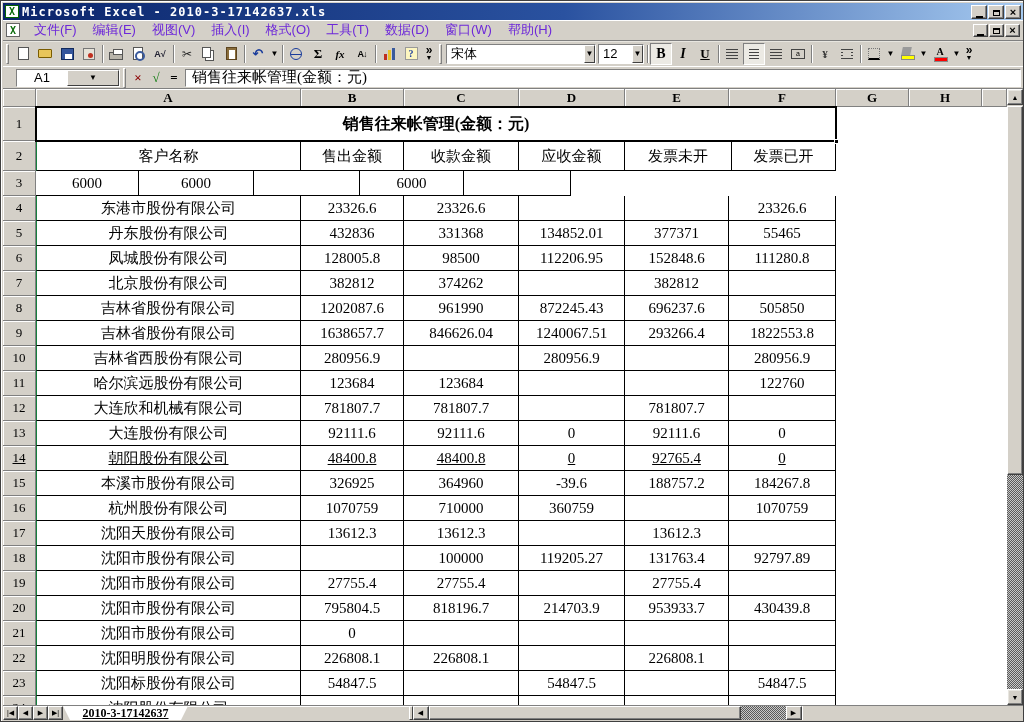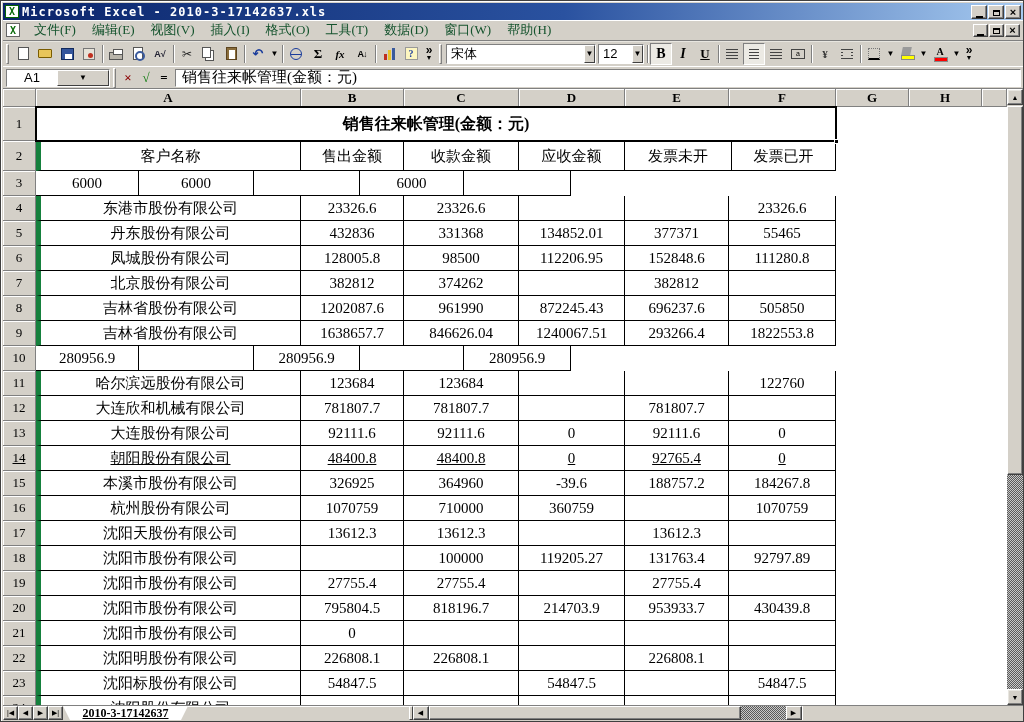--- a/index.html
+++ b/index.html
@@ -19,21 +19,21 @@
     box-shadow:inset -1px -1px 0 #808080;display:flex;align-items:flex-end;justify-content:center;color:#000;}
   .g-min{width:7px;height:8px;border-bottom:2px solid #000;}
   .g-res{width:7px;height:6px;border:1px solid #000;border-top:2px solid #000;margin-bottom:2px;}
   .g-x{font:bold 11px "Liberation Sans",sans-serif;line-height:12px;align-self:center;}
 
   
   .menubar{position:absolute;left:2px;top:19px;width:1020px;height:21px;background:#d4d0c8;
     display:flex;align-items:center;border-bottom:1px solid #808080;box-shadow:inset 0 1px 0 #fff;}
   .bookicon{width:14px;height:14px;background:#fff;border:1px solid #666;margin:0 6px 0 3px;
     display:flex;align-items:center;justify-content:center;font:bold 10px "DejaVu Sans Mono",monospace;color:#0a6b0a;}
-  .mitem{padding:2px 8px;font-size:13px;color:#14532d;white-space:nowrap;font-family:Liberation Serif, serif;}
+  .mitem{padding:2px 8px;font-size:13px;color:#6d28d9;white-space:nowrap;}
   .menuctrls{margin-left:auto;display:flex;gap:1px;padding-right:3px;}
   .wbtn.small{width:15px;height:13px;}
 
   
   .toolbar{position:absolute;left:2px;top:40px;width:1020px;height:26px;background:#d4d0c8;
     display:flex;align-items:center;border-bottom:1px solid #fff;box-shadow:inset 0 1px 0 #e8e6e0;}
   .grip{width:3px;height:20px;border:1px solid;border-color:#fff #808080 #808080 #fff;margin:0 3px;}
   .tsep{width:1px;height:18px;background:#808080;margin:0 2px;box-shadow:1px 0 0 #fff;}
   .tbtn{width:22px;height:22px;display:flex;align-items:center;justify-content:center;position:relative;flex:none;}
   .tbtn.pressed{border:1px solid;border-color:#808080 #fff #fff #808080;background:#eceae4;}
@@ -86,21 +86,21 @@
   .i-fill::after{content:"";position:absolute;left:0;bottom:0;width:12px;height:3px;background:#ffff00;border:1px solid #888;}
   .i-fontcol{width:12px;height:13px;text-align:center;font:bold 10px "Liberation Serif",serif;line-height:9px;}
   .i-fontcol::after{content:"";display:block;width:12px;height:3px;background:#ff0000;border:1px solid #888;margin-top:1px;}
   .ovf{font:bold 12px "Liberation Sans";display:flex;flex-direction:column;align-items:center;line-height:8px;width:14px;flex:none;}
   .ovf small{font-size:7px;}
 
   
   .formulabar{position:absolute;left:2px;top:66px;width:1020px;height:22px;background:#d4d0c8;
     display:flex;align-items:center;border-bottom:1px solid #808080;}
   .namebox{width:104px;height:18px;background:#fff;border:1px solid;border-color:#808080 #fff #fff #808080;
-    display:flex;align-items:center;margin-left:3px;font:13px "Liberation Sans";}
+    display:flex;align-items:center;margin-left:13px;font:13px "Liberation Sans";}
   .namebox span{flex:1;text-align:center;}
   .fxbtn{width:18px;height:18px;display:flex;align-items:center;justify-content:center;font:bold 13px "Liberation Serif",serif;flex:none;}
   .fxcancel{color:#8b0000;}
   .fxenter{color:#0a7a0a;}
   .fxarea{flex:1;height:18px;background:#fff;border:1px solid;border-color:#808080 #fff #fff #808080;
     margin:0 2px 0 2px;display:flex;align-items:center;padding-left:6px;
     font:15px "Liberation Serif","DejaVu Serif",serif;}
 
   
   .sheet{position:absolute;left:2px;top:88px;width:1020px;height:616px;background:#fff;overflow:hidden;}
@@ -109,21 +109,21 @@
     box-shadow:inset 1px 1px 0 #fff;display:flex;align-items:center;justify-content:center;
     font:bold 13px "Liberation Serif","DejaVu Serif",serif;flex:none;height:18px;}
   .w-rh{width:33px;} .w-a{width:265px;} .w-b{width:103px;} .w-c{width:115px;}
   .w-d{width:106px;} .w-e{width:104px;} .w-f{width:107px;} .w-g{width:73px;} .w-h{width:73px;} .w-sl{width:25px;}
   .grow{display:flex;}
   .rowhdr{width:33px;background:#d4d0c8;border-right:1px solid #808080;border-bottom:1px solid #808080;
     box-shadow:inset 1px 1px 0 #fff;display:flex;align-items:center;justify-content:center;
     font:13px "Liberation Serif","DejaVu Serif",serif;flex:none;}
   .cell{border-right:1px solid #000;border-bottom:1px solid #000;display:flex;align-items:center;justify-content:center;
     font:15px "Liberation Serif","DejaVu Serif",serif;flex:none;overflow:hidden;white-space:nowrap;}
-  .cell.first{border-left:5px solid #15803d;}
+  .cell.first{border-left:1px solid #15803d;}
   .toprow .cell{border-top:1px solid #000;}
   .titlecell{width:800px;display:flex;align-items:center;justify-content:center;
     font:bold 16px "Liberation Serif","DejaVu Serif",serif;flex:none;}
   .sel{position:absolute;left:32px;top:17px;width:802px;height:36px;border:2px solid #000;pointer-events:none;}
   .fillhandle{position:absolute;left:831px;top:50px;width:5px;height:5px;background:#000;border:1px solid #fff;}
 
   
   .vscroll{position:absolute;right:0;top:0;width:16px;height:616px;background:#d4d0c8;}
   .sbtn{width:16px;height:16px;background:#d4d0c8;border:1px solid;border-color:#fff #404040 #404040 #fff;
     box-shadow:inset -1px -1px 0 #808080,inset 1px 1px 0 #e8e6e0;display:flex;align-items:center;justify-content:center;
@@ -420,20 +420,21 @@
         <div class="rowhdr">9</div>
         <div class="cell w-a first">吉林省股份有限公司</div>
         <div class="cell w-b">1638657.7</div>
         <div class="cell w-c">846626.04</div>
         <div class="cell w-d">1240067.51</div>
         <div class="cell w-e">293266.4</div>
         <div class="cell w-f">1822553.8</div>
       </div>
       <div class="grow" style="height: 25px;">
         <div class="rowhdr">10</div>
+        <div class="cell w-a first">吉林省西股份有限公司</div>
         <div class="cell w-b">280956.9</div>
         <div class="cell w-c"></div>
         <div class="cell w-d">280956.9</div>
         <div class="cell w-e"></div>
         <div class="cell w-f">280956.9</div>
       </div>
       <div class="grow" style="height: 25px;">
         <div class="rowhdr">11</div>
         <div class="cell w-a first">哈尔滨远股份有限公司</div>
         <div class="cell w-b">123684</div>

